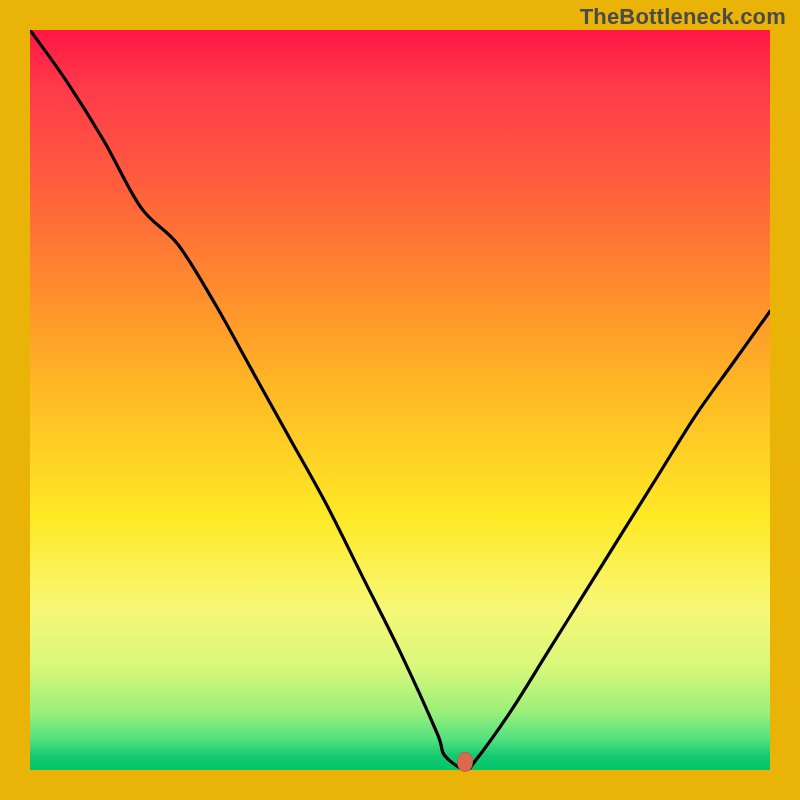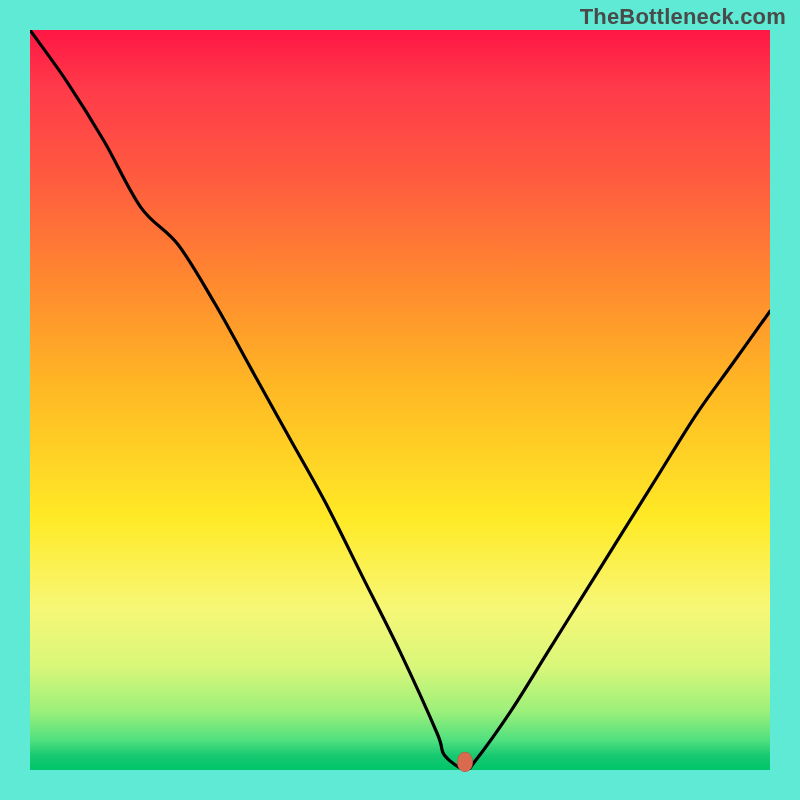--- a/index.html
+++ b/index.html
@@ -8,21 +8,21 @@
     width: 800px;
     height: 800px;
     background: #000;
     overflow: hidden;
     font-family: Arial, Helvetica, sans-serif;
   }
   .frame {
     position: relative;
     width: 800px;
     height: 800px;
-    background: #5eead4;
+    background: #eab308;
   }
   .watermark {
     position: absolute;
     top: 4px;
     right: 14px;
     font-size: 22px;
     font-weight: 600;
     color: #4a4a4a;
     letter-spacing: 0.2px;
     z-index: 10;

